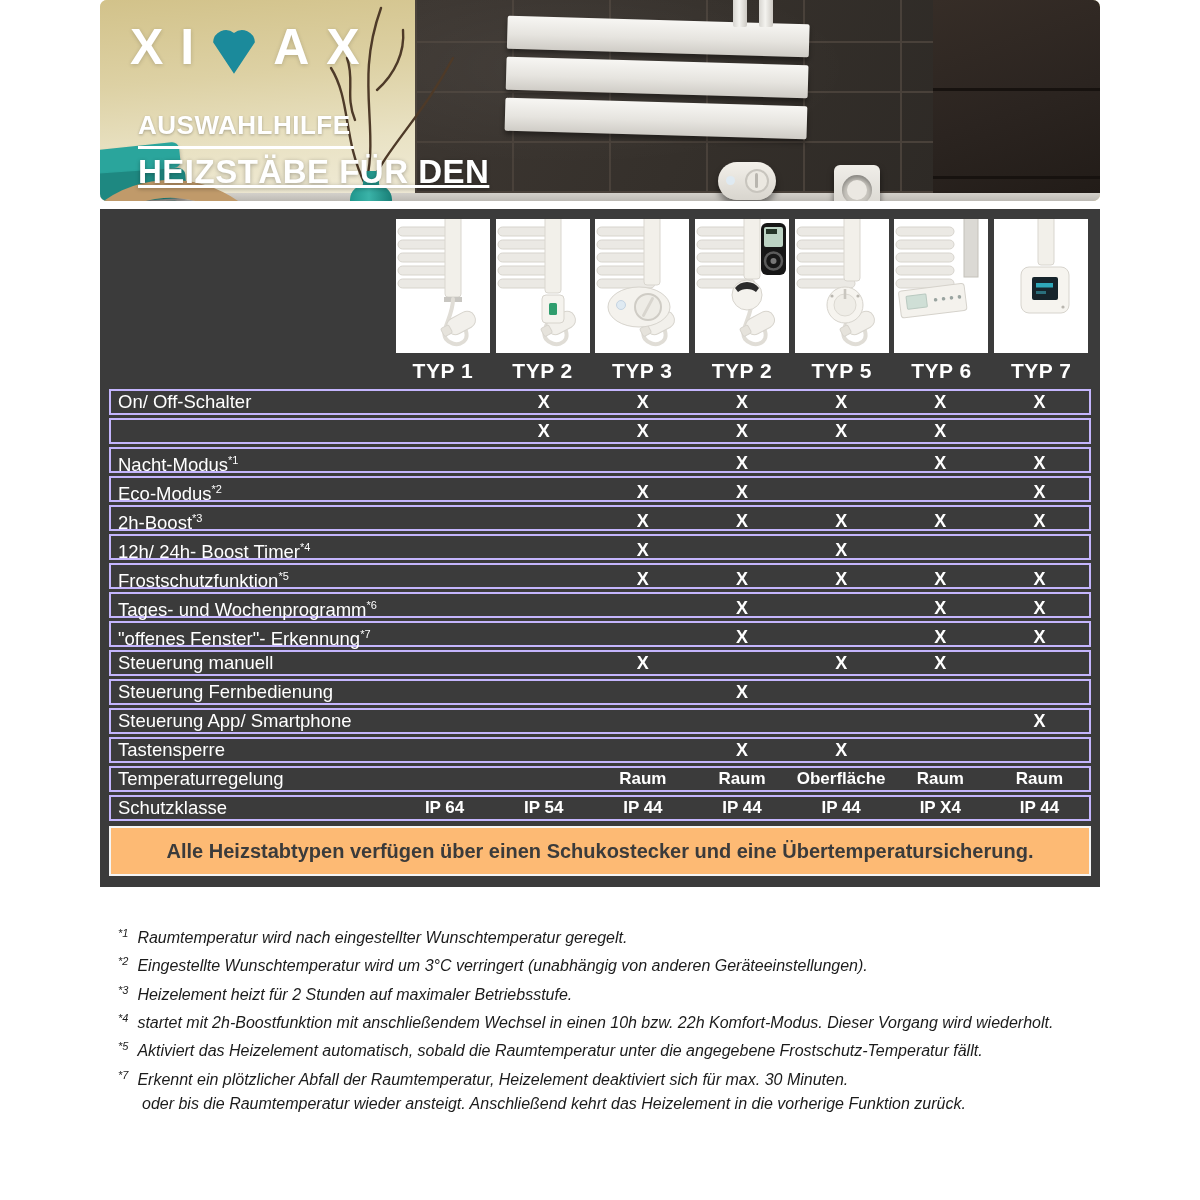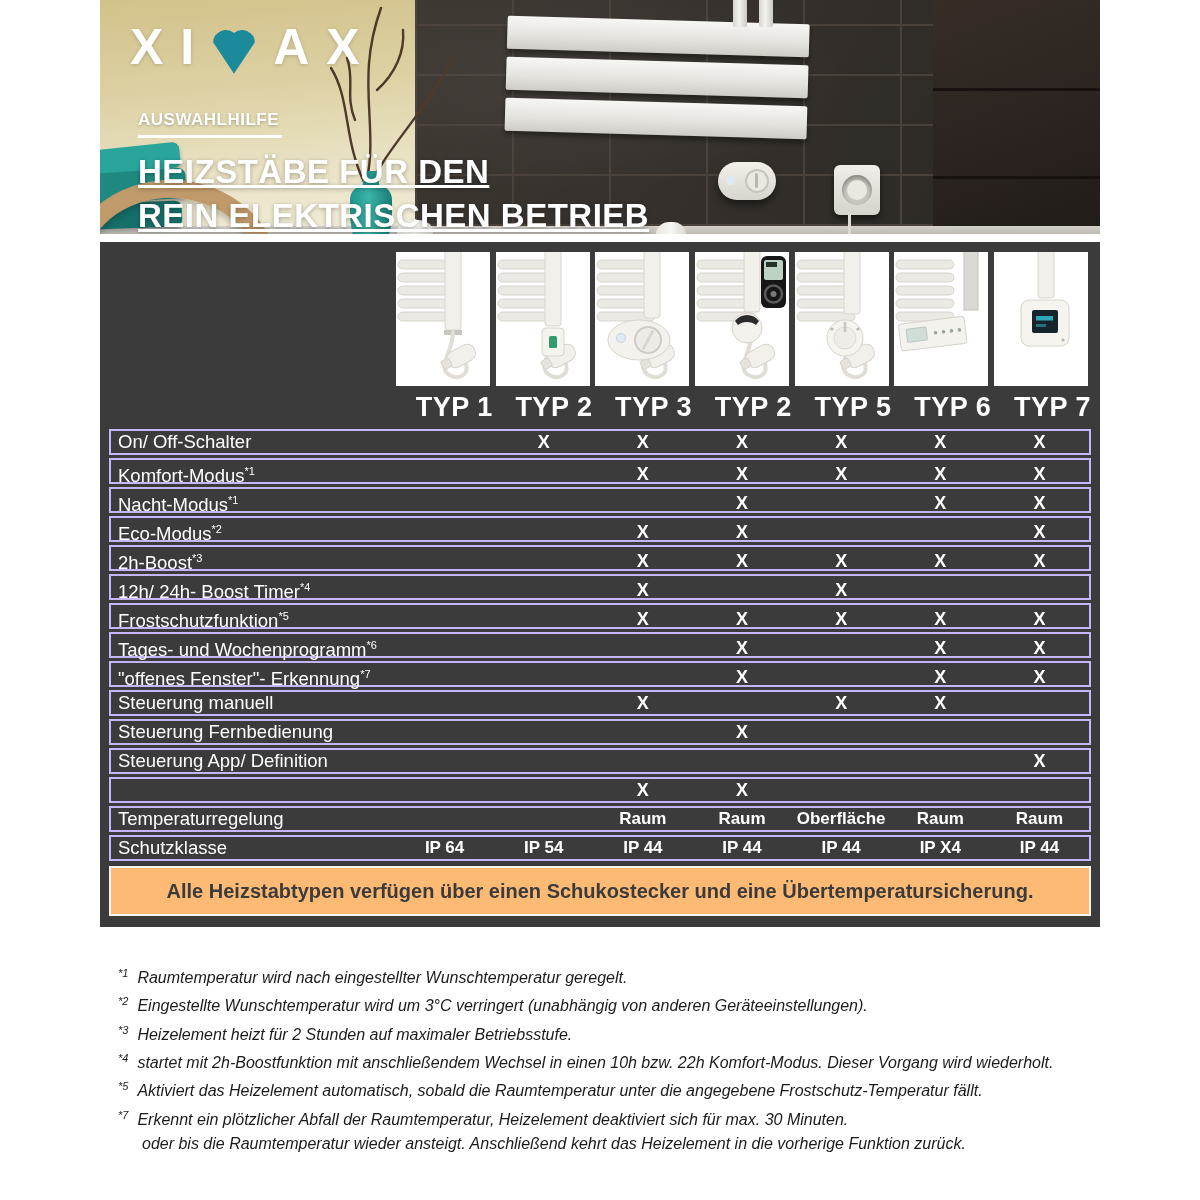--- a/index.html
+++ b/index.html
@@ -2,21 +2,21 @@
 <html lang="de"><head>
 <meta charset="utf-8">
 <style>
   html,body{margin:0;padding:0;}
   body{
     width:1200px;height:1200px;overflow:hidden;background:#ffffff;
     font-family:"Liberation Sans","DejaVu Sans",sans-serif;
     -webkit-font-smoothing:antialiased;
   }
   
-  .hero{position:relative;margin-left:100px;width:1000px;height:234px;overflow:hidden;background:#d8c98f;}
+  .hero{position:relative;margin-left:100px;width:1000px;height:201px;overflow:hidden;background:#d8c98f;border-radius:7px;}
   .wall-left{position:absolute;left:0;top:0;width:320px;height:100%;
     background:linear-gradient(175deg,#d2c28a 0%,#ddd1a4 38%,#e9e2c4 70%,#f1ecd9 100%);}
   .wall-tiles{position:absolute;left:315px;right:167px;top:0;bottom:8px;
     background:
       radial-gradient(ellipse at 30% 35%, rgba(255,255,255,0.05), transparent 55%),
       repeating-linear-gradient(0deg,#49413a 0 2px,transparent 2px 50px),
       repeating-linear-gradient(90deg,#49413a 0 2px,transparent 2px 97px),
       linear-gradient(115deg,#3d3732 0%,#35302b 55%,#2e2a26 100%);}
   .cabinet{position:absolute;right:0;top:0;width:167px;bottom:8px;
     background:
@@ -58,30 +58,30 @@
     border-radius:42% 42% 45% 45% / 30% 30% 58% 58%;}
   .jug-white{position:absolute;left:556px;top:222px;width:30px;height:34px;
     background:linear-gradient(90deg,#e9e6e0,#f8f7f4 50%,#dad7d0);
     border-radius:45% 45% 40% 40% / 35% 35% 55% 55%;}
   .cup-white{position:absolute;left:844px;top:234px;width:30px;height:22px;background:#efedea;border-radius:4px 4px 9px 9px;}
   .branches{position:absolute;left:225px;top:0;}
   
   .logo{position:absolute;left:30px;top:18px;display:flex;align-items:center;color:#fff;
     font-weight:bold;font-size:50px;letter-spacing:17px;text-shadow:0 1px 4px rgba(0,0,0,0.18);}
   .logo .m-glyph{margin:0 10px 0 -6px;display:block;}
-  .kicker{position:absolute;left:38px;top:110px;color:#fff;font-weight:bold;font-size:17px;letter-spacing:0.5px;
+  .kicker{position:absolute;left:38px;top:110px;color:#fff;font-weight:bold;font-size:26px;letter-spacing:0.5px;
     border-bottom:3px solid #fff;padding:0 3px 5px 0;text-shadow:0 1px 3px rgba(0,0,0,0.28);}
   .hero-title{position:absolute;left:38px;top:150px;color:#fff;font-weight:bold;font-size:33px;line-height:1.33;
     letter-spacing:0.5px;text-shadow:0 1px 4px rgba(0,0,0,0.3);text-decoration:underline;}
   
   .board{margin:8px 0 0 100px;width:1000px;box-sizing:border-box;background:#3b3b3b;padding:6px 9px 11px;}
   .cols{display:grid;grid-template-columns:284px repeat(7,1fr);}
   .col-head{text-align:center;}
   .tile{width:94px;height:134px;margin:4px auto 0;background:#fff;position:relative;overflow:hidden;}
-  .typ{margin:6px 0 3px;color:#fff;font-weight:bold;font-size:27px;text-align:right;letter-spacing:0.5px;}
+  .typ{margin:6px 0 3px;color:#fff;font-weight:bold;font-size:21px;text-align:center;letter-spacing:0.5px;}
   .t-row{display:grid;grid-template-columns:284px repeat(7,1fr);height:22px;align-items:center;
     border:2px solid #c4b5fd;margin-top:3px;color:#fff;}
   .t-row .lbl{font-size:18.5px;line-height:22px;padding-left:7px;white-space:nowrap;}
   .t-row .lbl sup{font-size:11px;}
   .t-row .cell{text-align:center;font-weight:bold;font-size:17px;line-height:22px;}
   .t-row .cell.mark{font-size:18px;}
   .note{border:2px solid #f5f5f5;background:#fdba74;margin-top:5px;height:46px;
     display:flex;align-items:center;justify-content:center;
     color:#3b3b3b;font-weight:bold;font-size:20px;}
   
@@ -302,21 +302,20 @@
         <div class="lbl"><span>On/ Off-Schalter</span></div>
         <div class="cell mark"></div>
         <div class="cell mark">X</div>
         <div class="cell mark">X</div>
         <div class="cell mark">X</div>
         <div class="cell mark">X</div>
         <div class="cell mark">X</div>
         <div class="cell mark">X</div>
       </div>
       <div class="t-row">
-        <div class="lbl"><span>Komfort-Modus</span><sup>*1</sup></div>
         <div class="cell mark"></div>
         <div class="cell mark"></div>
         <div class="cell mark">X</div>
         <div class="cell mark">X</div>
         <div class="cell mark">X</div>
         <div class="cell mark">X</div>
         <div class="cell mark">X</div>
       </div>
       <div class="t-row">
         <div class="lbl"><span>Nacht-Modus</span><sup>*1</sup></div>
@@ -402,30 +401,31 @@
         <div class="lbl"><span>Steuerung Fernbedienung</span></div>
         <div class="cell mark"></div>
         <div class="cell mark"></div>
         <div class="cell mark"></div>
         <div class="cell mark">X</div>
         <div class="cell mark"></div>
         <div class="cell mark"></div>
         <div class="cell mark"></div>
       </div>
       <div class="t-row">
-        <div class="lbl"><span>Steuerung App/ Definition</span></div>
-        <div class="cell mark"></div>
-        <div class="cell mark"></div>
-        <div class="cell mark"></div>
-        <div class="cell mark"></div>
-        <div class="cell mark"></div>
-        <div class="cell mark"></div>
-        <div class="cell mark">X</div>
-      </div>
-      <div class="t-row">
+        <div class="lbl"><span>Steuerung App/ Smartphone</span></div>
+        <div class="cell mark"></div>
+        <div class="cell mark"></div>
+        <div class="cell mark"></div>
+        <div class="cell mark"></div>
+        <div class="cell mark"></div>
+        <div class="cell mark"></div>
+        <div class="cell mark">X</div>
+      </div>
+      <div class="t-row">
+        <div class="lbl"><span>Tastensperre</span></div>
         <div class="cell mark"></div>
         <div class="cell mark"></div>
         <div class="cell mark"></div>
         <div class="cell mark">X</div>
         <div class="cell mark">X</div>
         <div class="cell mark"></div>
         <div class="cell mark"></div>
       </div>
       <div class="t-row">
         <div class="lbl"><span>Temperaturregelung</span></div>

